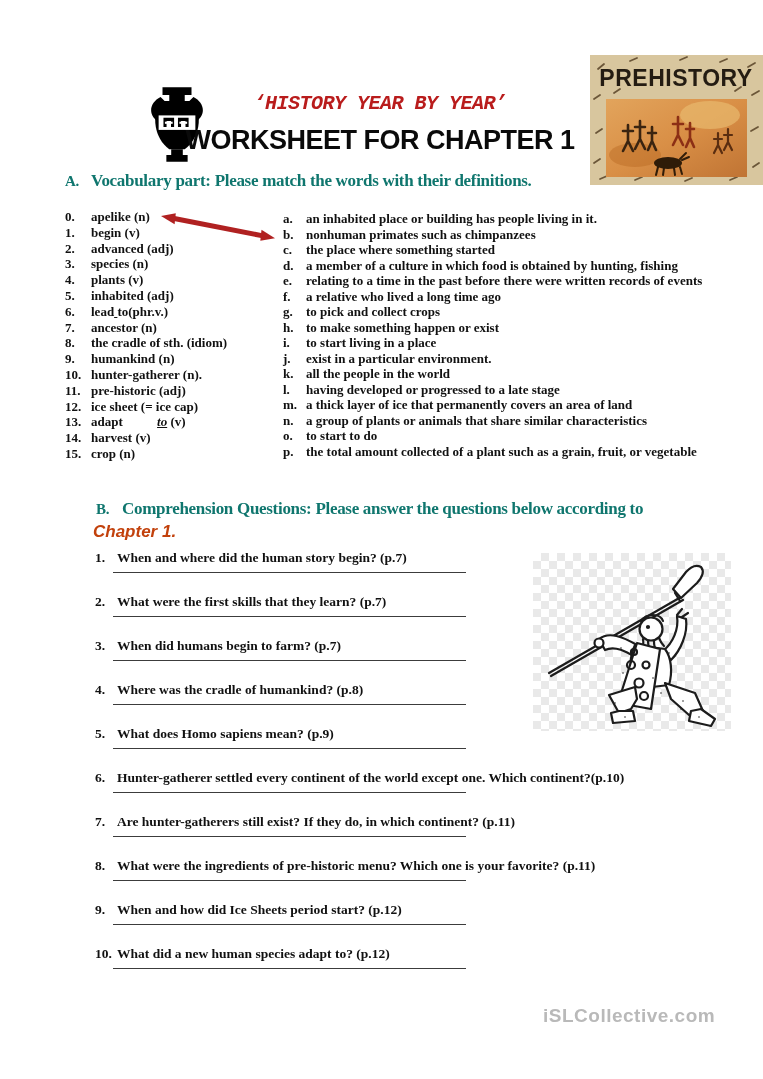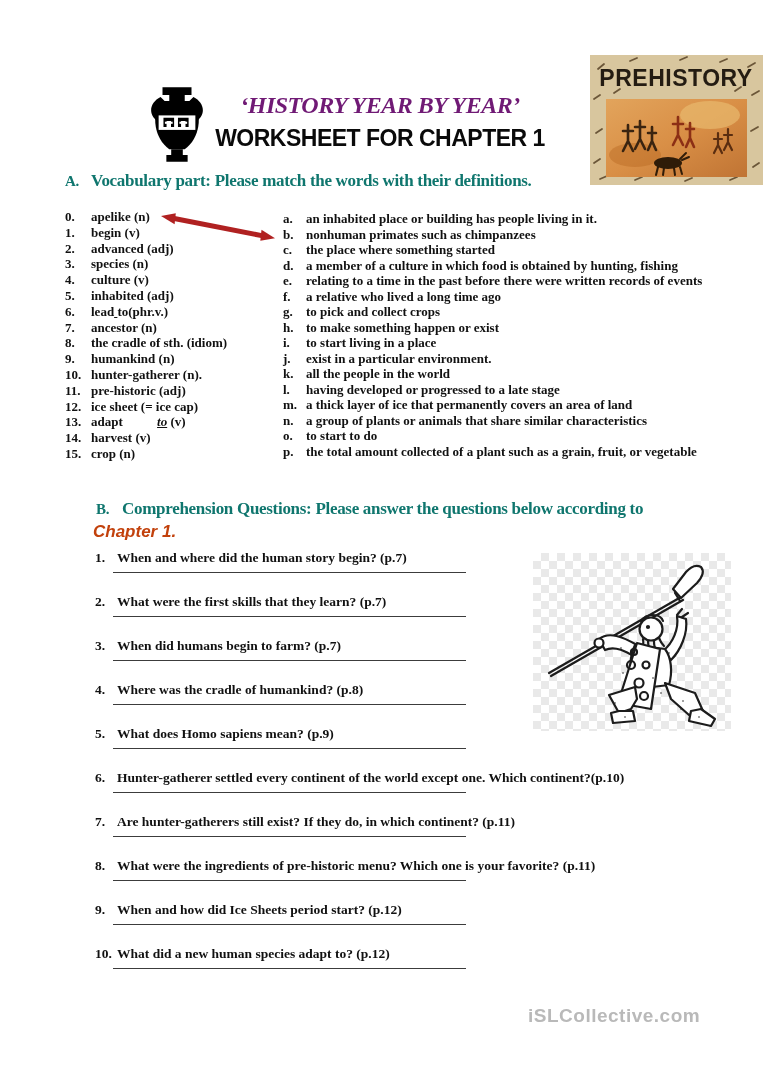--- a/index.html
+++ b/index.html
@@ -2,25 +2,25 @@
 <html style="--arrow: #b02121; --watermark: #b9b9b9;"><head>
 <meta charset="utf-8">
 <style>
   * { margin:0; padding:0; box-sizing:border-box; }
   body { background:#fff; font-family:"Liberation Serif", serif; }
   .page { position:relative; width:763px; height:1079px; background:#fff; overflow:hidden; }
 
   
   .vase { position:absolute; left:148px; top:87px; width:58px; height:80px; }
   .title1 { position:absolute; left:30px; top:92px; width:700px; text-align:center;
-            font-family:Liberation Serif, serif; font-weight:bold; font-style:italic;
-            font-size:24px; letter-spacing:-0.5px; color:#701a75; }
+            font-family:Liberation Mono, monospace; font-weight:bold; font-style:italic;
+            font-size:20px; letter-spacing:-0.5px; color:#b91c1c; }
   .title2 { position:absolute; left:30px; top:125px; width:700px; text-align:center;
             font-family:"Liberation Sans", sans-serif; font-weight:bold;
-            font-size:23px; letter-spacing:-0.5px; color:#0a0a0a; }
+            font-size:27px; letter-spacing:-0.5px; color:#0a0a0a; }
   .prehistory { position:absolute; left:590px; top:55px; width:173px; height:130px; }
 
   
   .heading { position:absolute; font-family:Liberation Serif, serif; font-weight:bold;
              font-size:17px; letter-spacing:-0.3px; color:#0f766e; white-space:nowrap; }
   .heading .sec-label { display:inline-block; width:26px; font-size:15px; }
   .heading-a { left:65px; top:171px; }
   .heading-b { left:65px; top:499px;margin-left:31px; }
   .heading-b2 { position:absolute; left:93px; top:522px; font-family:"Liberation Sans", sans-serif;
                 font-weight:bold; font-style:italic; font-size:17px; color:#c2410c; }
@@ -51,21 +51,21 @@
   
   .caveman-box { position:absolute; left:533px; top:553px; width:198px; height:178px;
     background-color:#fff;
     background-image:
       linear-gradient(45deg,#e9e9e9 25%,transparent 25%,transparent 75%,#e9e9e9 75%),
       linear-gradient(45deg,#e9e9e9 25%,transparent 25%,transparent 75%,#e9e9e9 75%);
     background-size:16px 16px; background-position:0 0,8px 8px; }
   .caveman-box svg { position:absolute; inset:0; }
 
   
-  .watermark { position:absolute; left:528px; top:1005px; font-family:"Liberation Sans", sans-serif;
+  .watermark { position:absolute; left:543px; top:1005px; font-family:"Liberation Sans", sans-serif;
                font-weight:bold; font-size:19px; letter-spacing:0.5px; color:var(--watermark,#b9b9b9);text-align:right; }
 </style>
 </head>
 <body>
 
 <div class="page">
 
   <svg class="vase" viewBox="0 0 60 82">
     <g fill="#000">
       <path d="M15,0 h30 v8 h-7 v6 h-16 v-6 h-7 z"></path>
@@ -148,21 +148,21 @@
 
   <div class="heading heading-a">
     <span class="sec-label">A.</span><span>Vocabulary part: Please match the words with their definitions.</span>
   </div>
 
   <div class="vocab-words">
       <div class="w-row"><span class="w-num">0.</span><span class="w-text"><span>apelike (n)</span></span></div>
       <div class="w-row"><span class="w-num">1.</span><span class="w-text"><span>begin (v)</span></span></div>
       <div class="w-row"><span class="w-num">2.</span><span class="w-text"><span>advanced (adj)</span></span></div>
       <div class="w-row"><span class="w-num">3.</span><span class="w-text"><span>species (n)</span></span></div>
-      <div class="w-row"><span class="w-num">4.</span><span class="w-text"><span>culture (v)</span></span></div>
+      <div class="w-row"><span class="w-num">4.</span><span class="w-text"><span>plants (v)</span></span></div>
       <div class="w-row"><span class="w-num">5.</span><span class="w-text"><span>inhabited (adj)</span></span></div>
       <div class="w-row"><span class="w-num">6.</span><span class="w-text"><span>lead</span><span class="st-u"> </span><span>to(phr.v.)</span></span></div>
       <div class="w-row"><span class="w-num">7.</span><span class="w-text"><span>ancestor (n)</span></span></div>
       <div class="w-row"><span class="w-num">8.</span><span class="w-text"><span>the cradle of sth. (idiom)</span></span></div>
       <div class="w-row"><span class="w-num">9.</span><span class="w-text"><span>humankind (n)</span></span></div>
       <div class="w-row"><span class="w-num">10.</span><span class="w-text"><span>hunter-gatherer (n).</span></span></div>
       <div class="w-row"><span class="w-num">11.</span><span class="w-text"><span>pre-historic (adj)</span></span></div>
       <div class="w-row"><span class="w-num">12.</span><span class="w-text"><span>ice sheet (= ice cap)</span></span></div>
       <div class="w-row"><span class="w-num">13.</span><span class="w-text"><span>adapt </span><span class="st-iu">to</span><span> (v)</span></span></div>
       <div class="w-row"><span class="w-num">14.</span><span class="w-text"><span>harvest (v)</span></span></div>

